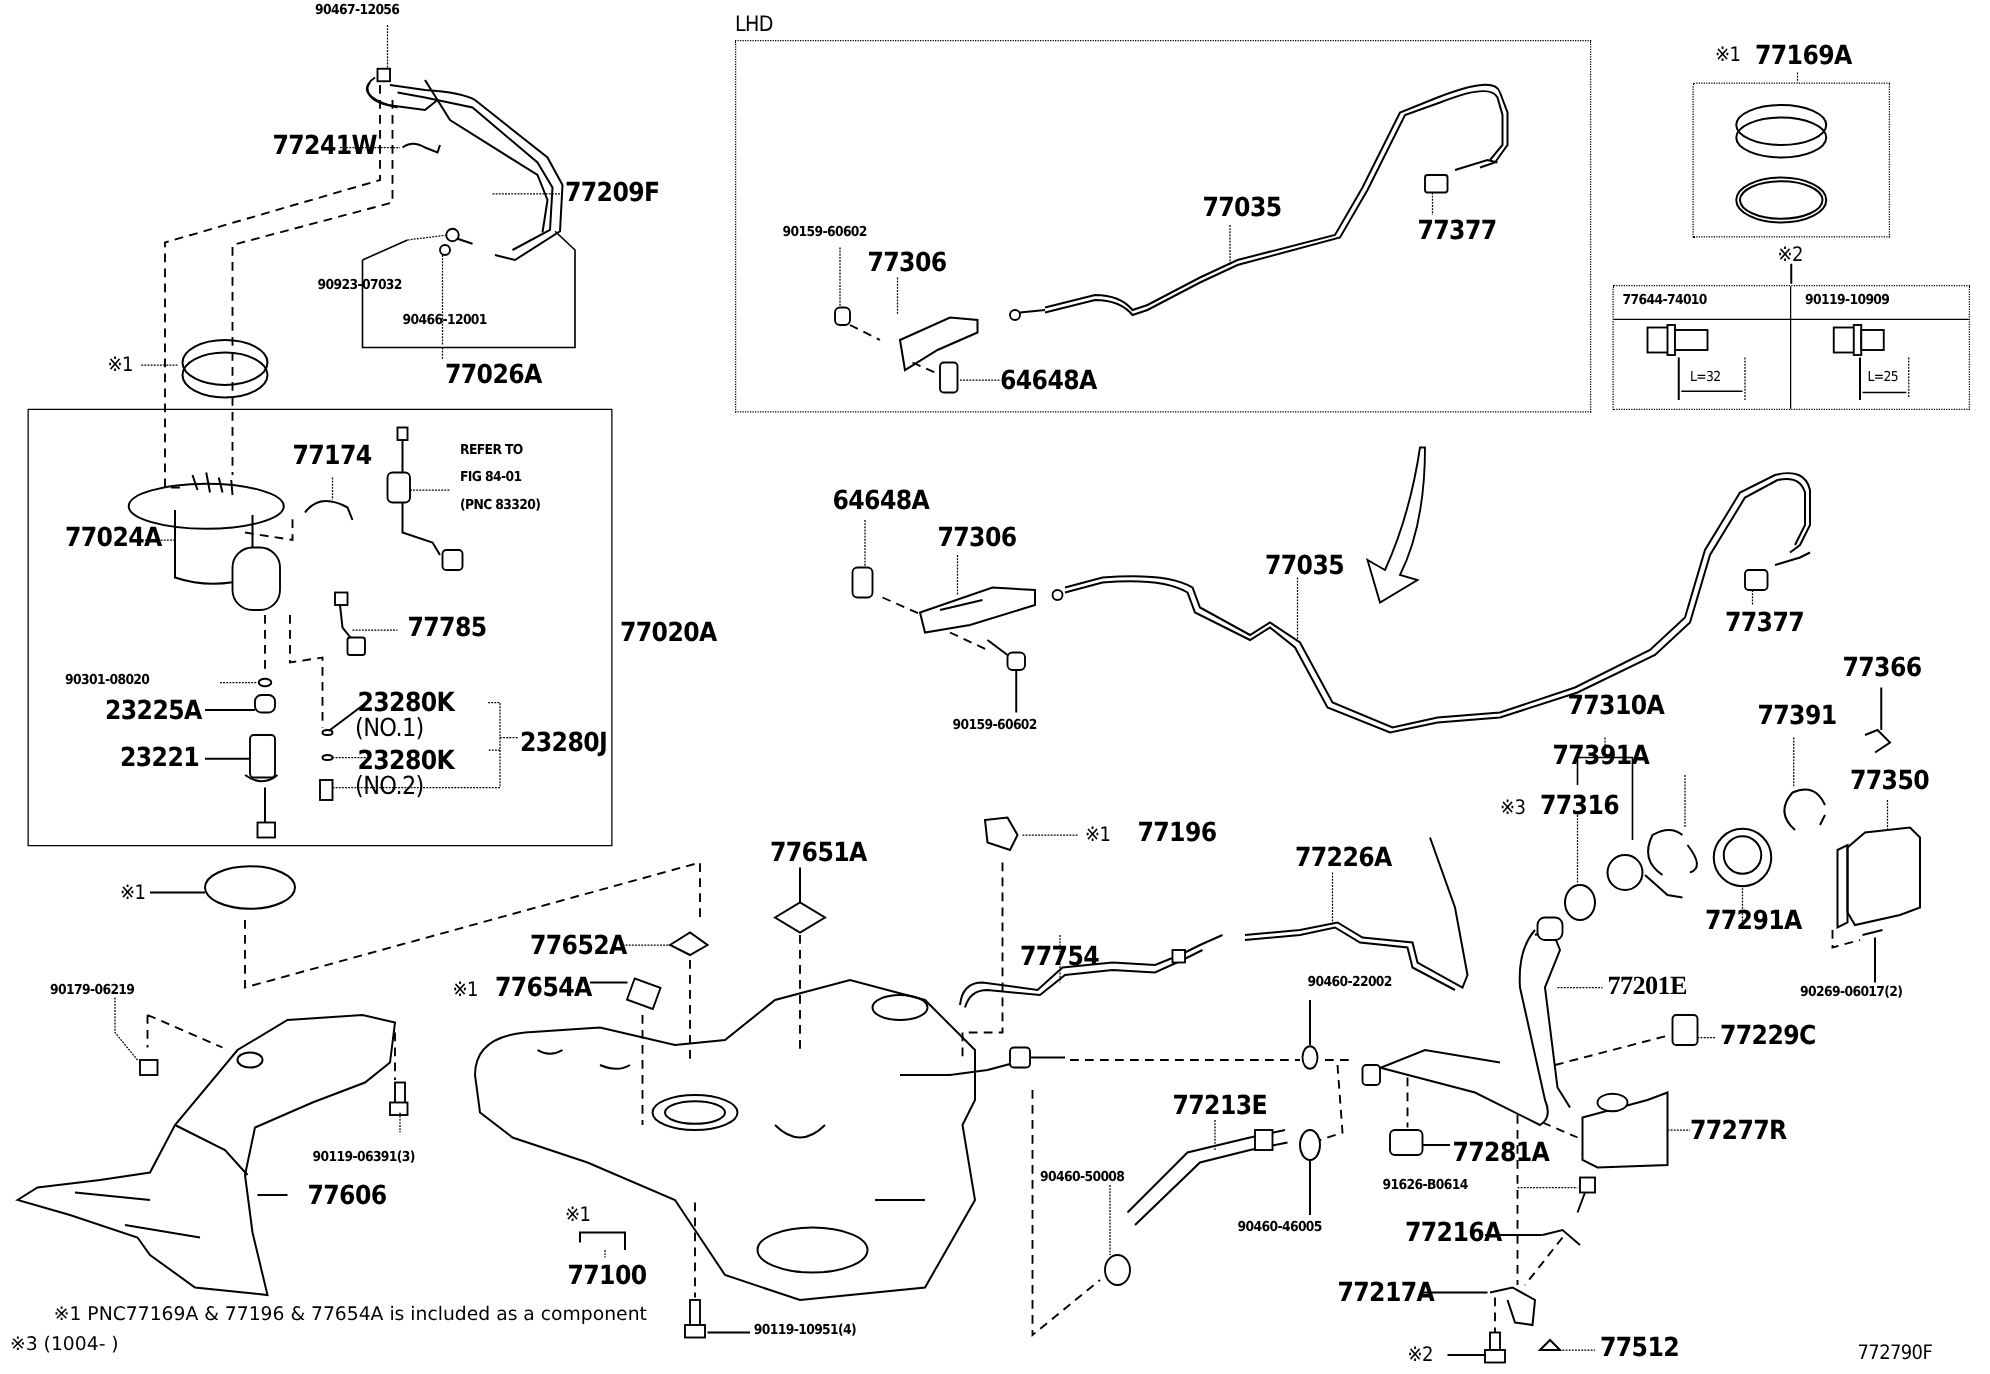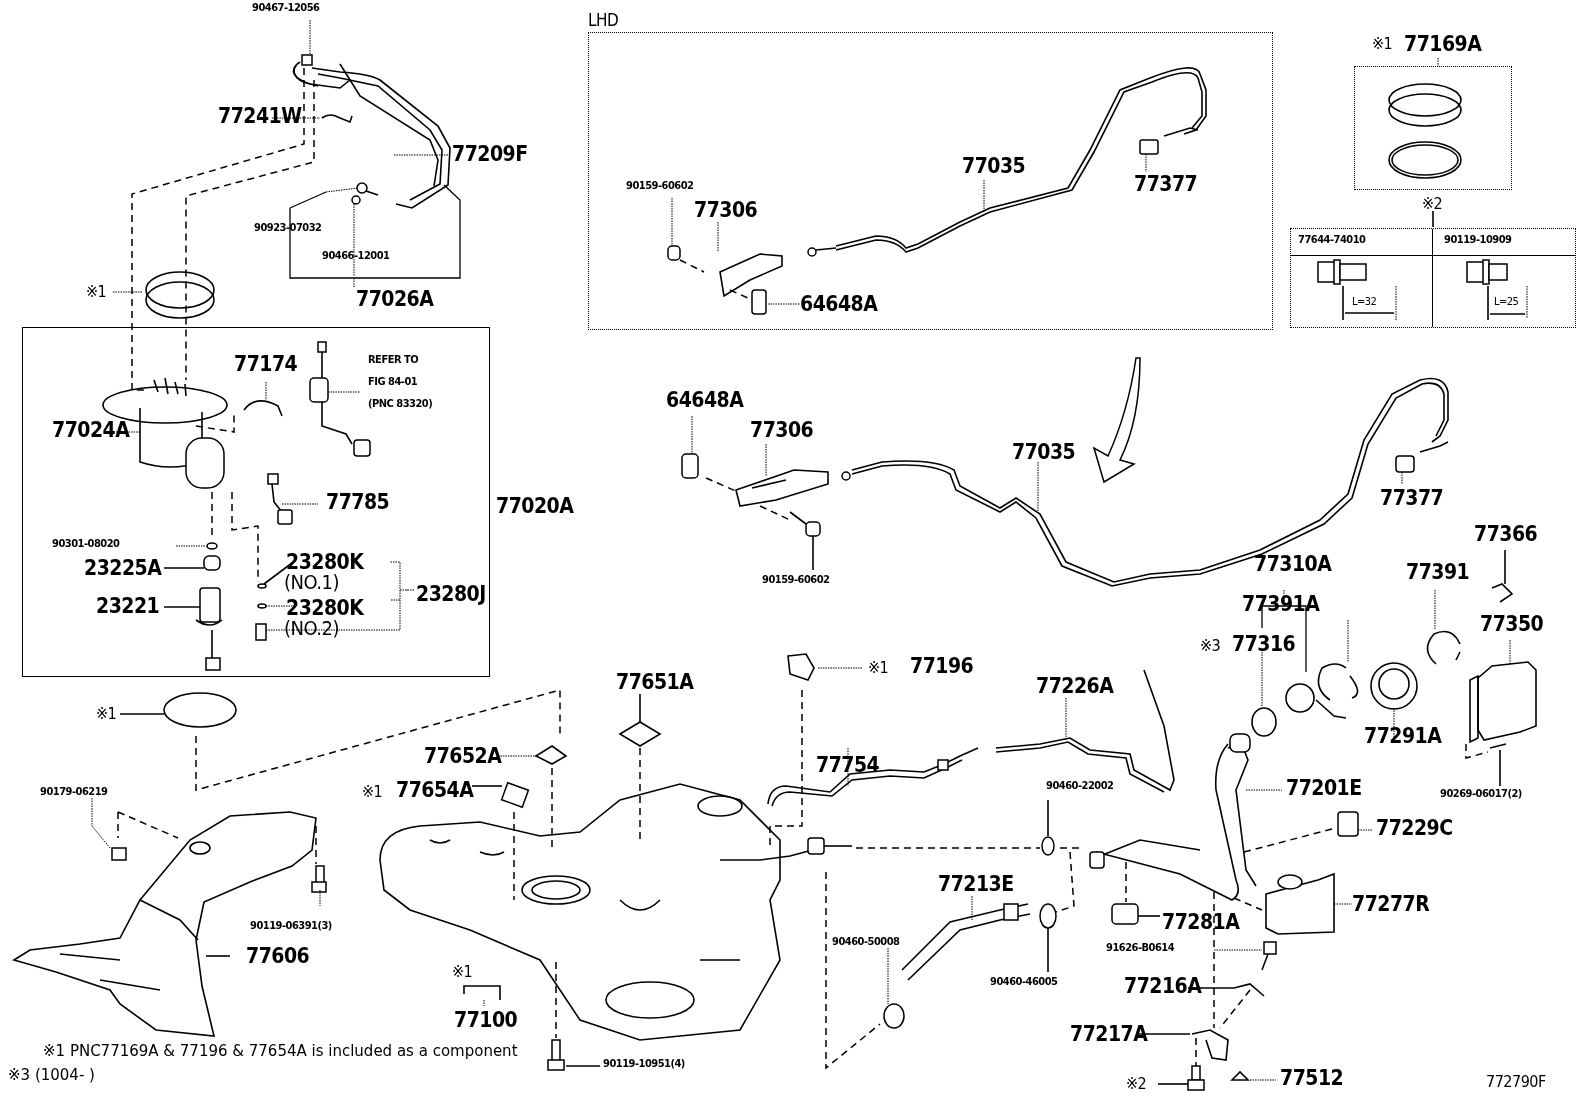--- a/index.html
+++ b/index.html
@@ -416,21 +416,21 @@
 
 <div class="lbl" style="left:616px;top:672px;">77651A</div>
 <div class="lbl mark" style="left:868px;top:660px;">※1</div>
 <div class="lbl" style="left:910px;top:656px;">77196</div>
 <div class="lbl" style="left:1036px;top:676px;">77226A</div>
 <div class="lbl" style="left:424px;top:746px;">77652A</div>
 <div class="lbl" style="left:816px;top:724px;margin-top:31px;">77754</div>
 <div class="lbl mark" style="left:362px;top:784px;">※1</div>
 <div class="lbl" style="left:396px;top:780px;">77654A</div>
 <div class="lbl sm" style="left:1046px;top:780px;">90460-22002</div>
-<div class="lbl" style="left:1286px;top:778px;">77201E</div>
+<div class="lbl" style="left:1286px;top:778px;font-family:Liberation Serif, serif;">77201E</div>
 <div class="lbl" style="left:1376px;top:818px;">77229C</div>
 <div class="lbl" style="left:938px;top:874px;">77213E</div>
 <div class="lbl" style="left:1352px;top:894px;">77277R</div>
 <div class="lbl" style="left:1162px;top:912px;">77281A</div>
 <div class="lbl sm" style="left:832px;top:936px;">90460-50008</div>
 <div class="lbl sm" style="left:1106px;top:942px;">91626-B0614</div>
 <div class="lbl sm" style="left:990px;top:976px;">90460-46005</div>
 <div class="lbl" style="left:1124px;top:976px;">77216A</div>
 <div class="lbl mark" style="left:452px;top:964px;">※1</div>
 <div class="lbl" style="left:454px;top:1010px;">77100</div>

